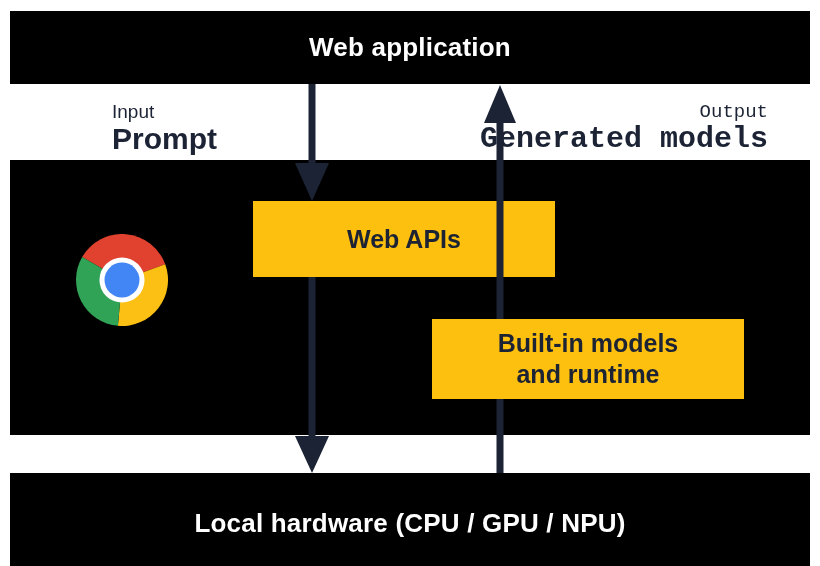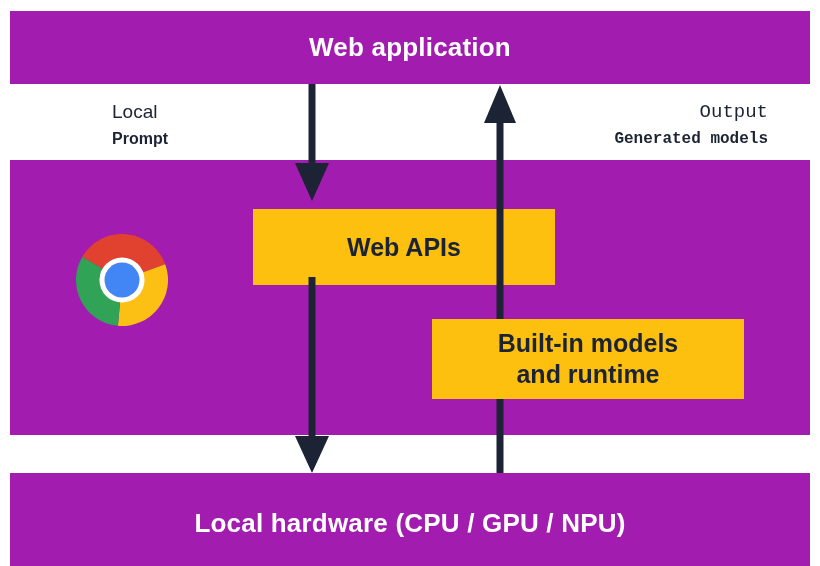--- a/index.html
+++ b/index.html
@@ -5,59 +5,59 @@
   html,body{margin:0;padding:0;background:#ffffff;}
   .canvas{
     position:relative;
     width:820px;height:566px;
     background:#ffffff;
     font-family:"Liberation Sans","DejaVu Sans",sans-serif;
     overflow:hidden;
   }
   .bar{
     position:absolute;left:10px;width:800px;
-    background:#a21caf;
+    background:#000000;
     display:flex;align-items:center;justify-content:center;
   }
   .bar-top{top:11px;height:73px;}
   .bar-mid{top:160px;height:275px;justify-content:flex-start;}
   .bar-bottom{top:473px;height:100px;}
   .bar-title{
     color:#ffffff;font-size:26px;font-weight:700;letter-spacing:.2px;
   }
   .io-block{position:absolute;color:#1B2334;}
   .io-left{left:112px;top:99px;text-align:left;}
   .io-right{right:52px;top:99px;text-align:right;font-family:Liberation Mono, monospace;}
   .io-title{font-size:19px;font-weight:400;line-height:26px;}
-  .io-value{font-size:16px;font-weight:700;line-height:28px;text-align:center;}
+  .io-value{font-size:30px;font-weight:700;line-height:28px;text-align:center;}
   .chrome-logo{position:absolute;left:76px;top:234px;width:92px;height:92px;}
   .browser-label{
     position:absolute;left:32px;top:341px;width:180px;
     text-align:center;color:#ffffff;font-size:26px;font-weight:700;
   }
   .ybox{
     position:absolute;background:#FDC00F;color:#1B2334;
     display:flex;flex-direction:column;align-items:center;justify-content:center;
     font-size:25px;font-weight:700;line-height:31px;text-align:center;
   }
-  .ybox-webapis{left:253px;top:201px;width:302px;height:76px;z-index:2;margin-top:8px;}
+  .ybox-webapis{left:253px;top:201px;width:302px;height:76px;z-index:2;}
   .ybox-builtin{left:432px;top:319px;width:312px;height:80px;z-index:4;}
   .arrows{position:absolute;left:0;top:0;width:820px;height:566px;z-index:3;pointer-events:none;}
 </style>
 </head>
 <body>
 
 <div class="canvas">
 
   <div class="bar bar-top">
     <span class="bar-title">Web application</span>
   </div>
 
   <div class="io-block io-left">
-    <div class="io-title">Local</div>
+    <div class="io-title">Input</div>
     <div class="io-value">Prompt</div>
   </div>
 
   <div class="io-block io-right">
     <div class="io-title">Output</div>
     <div class="io-value">Generated models</div>
   </div>
 
   <div class="bar bar-mid"></div>
 

